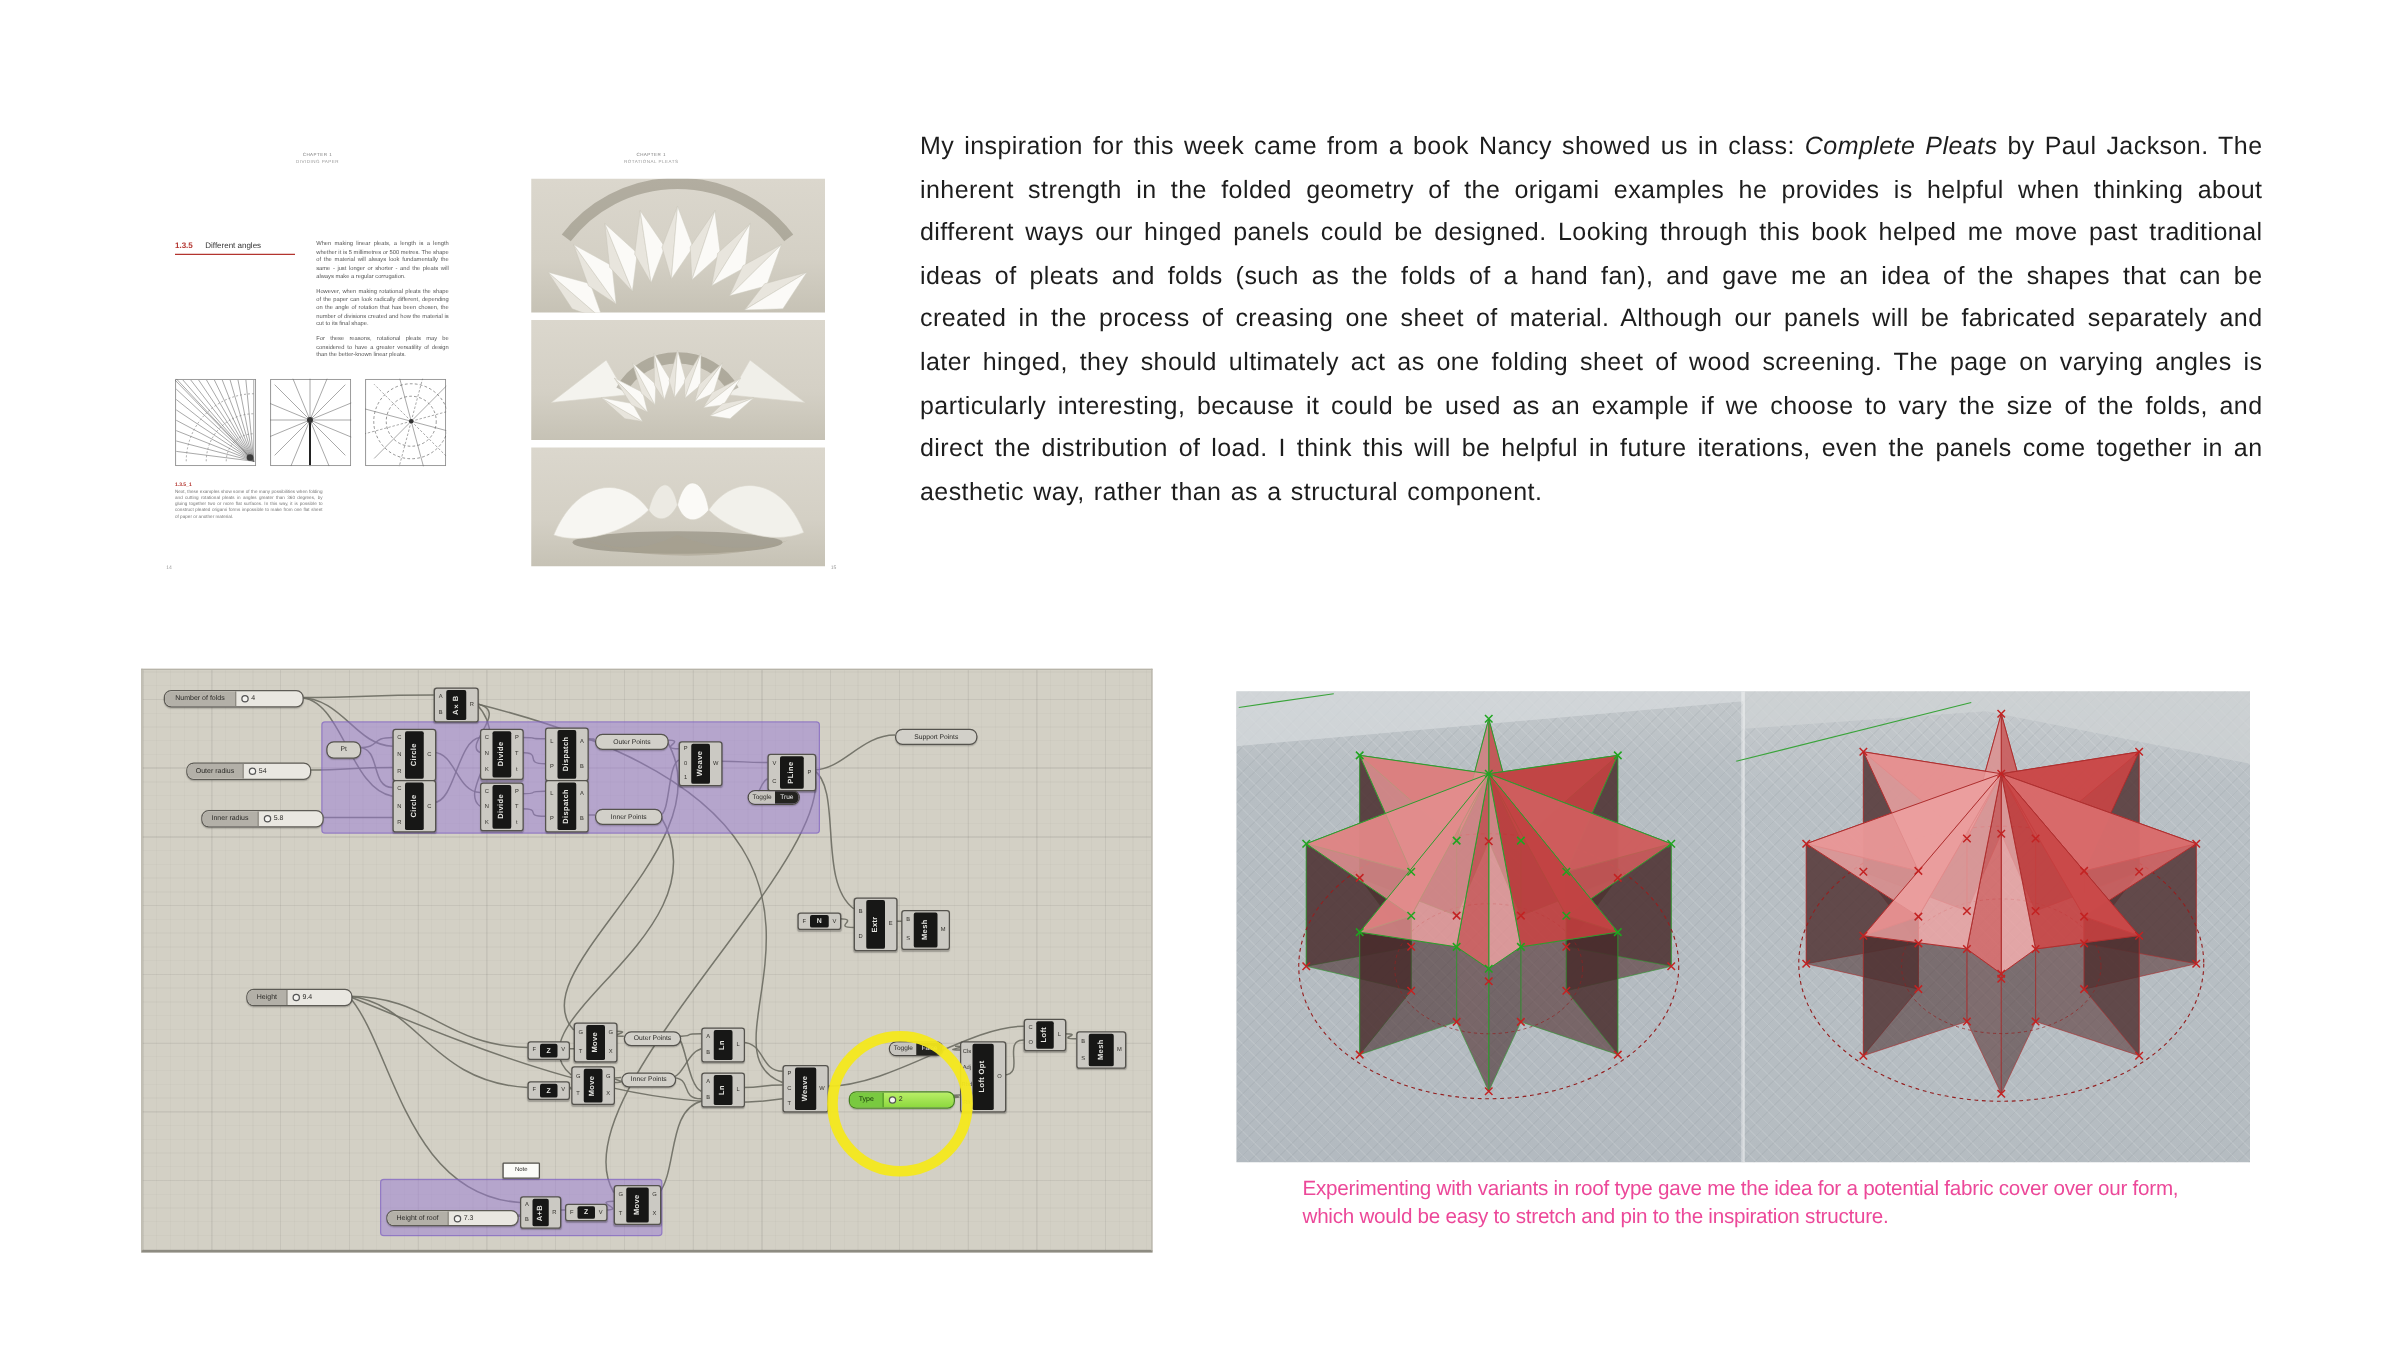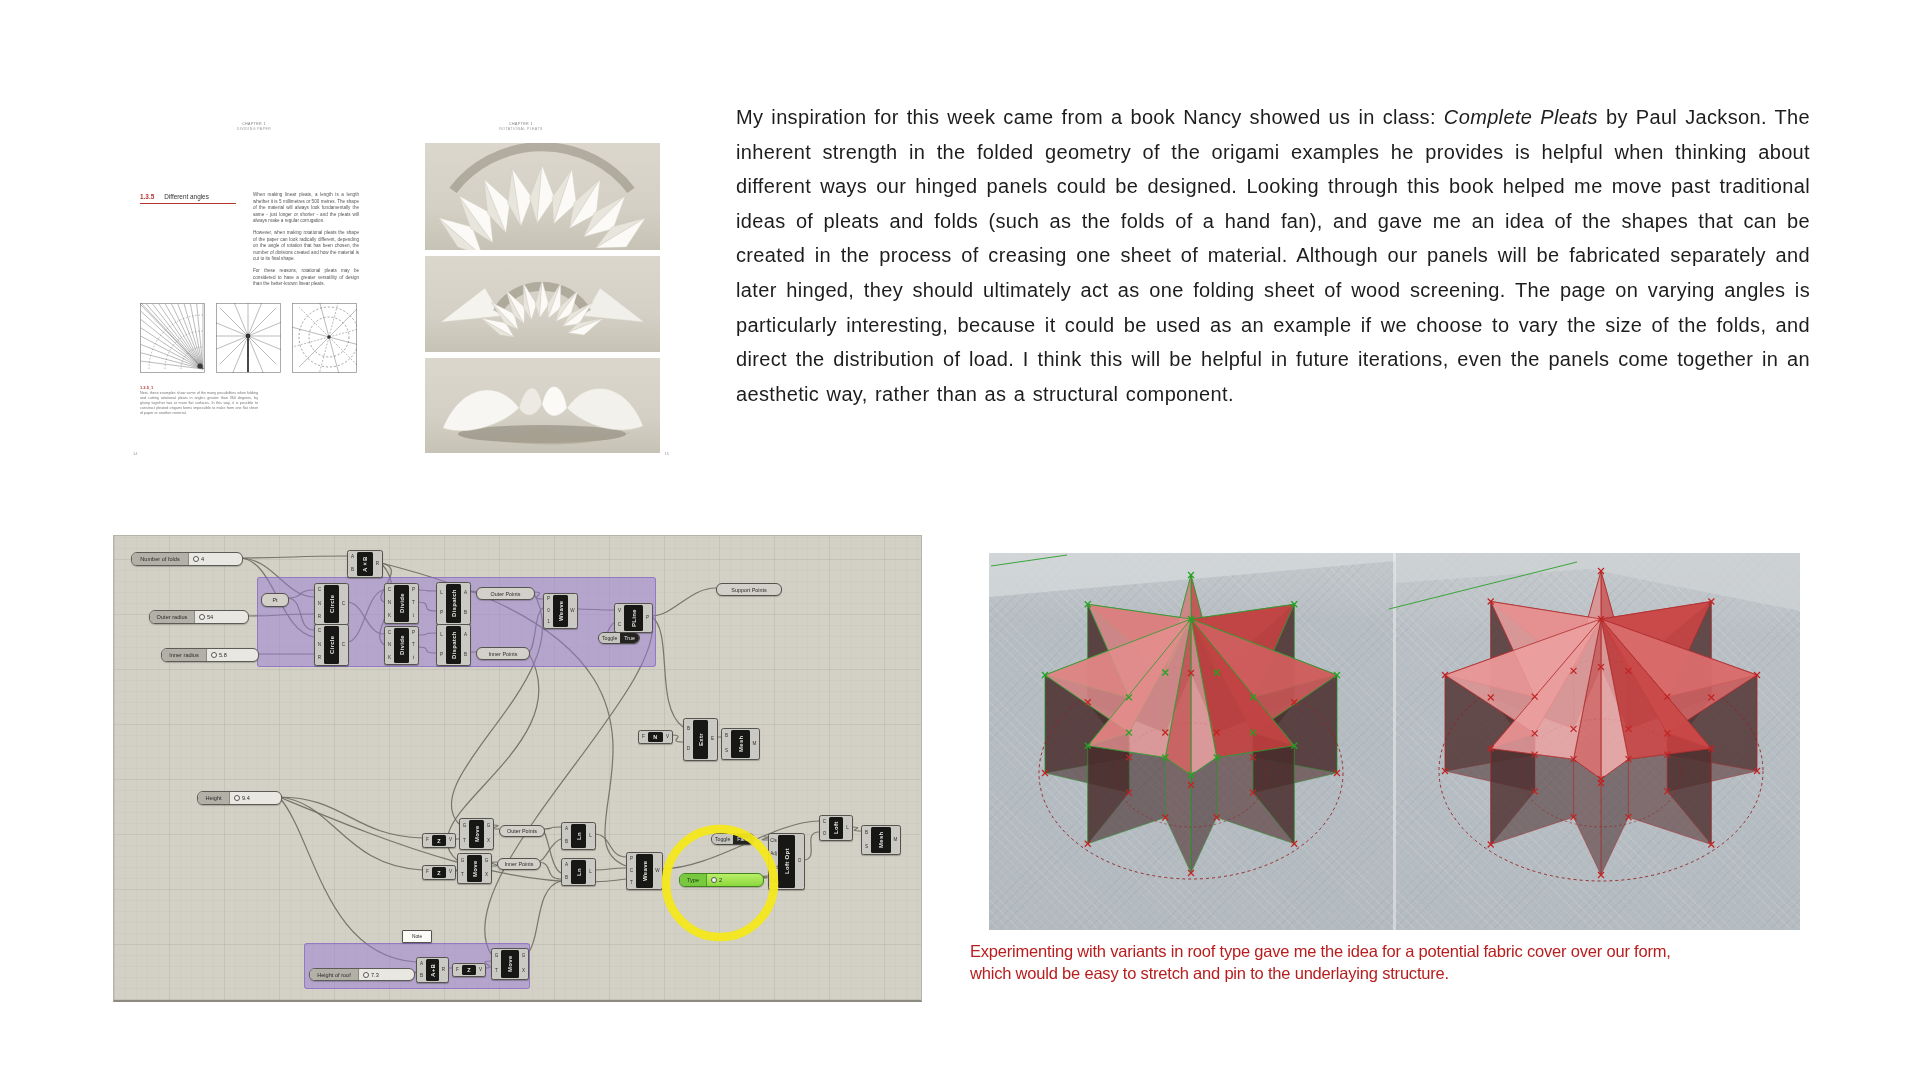--- a/index.html
+++ b/index.html
@@ -6,21 +6,21 @@
   body{width:1920px;height:1080px;background:#ffffff;position:relative;overflow:hidden;
        font-family:"Liberation Sans",sans-serif;color:#222;}
   .abs{position:absolute;}
 
   
   #journal-paragraph{left:736px;top:100px;width:1074px;font-size:20px;line-height:34.6px;
     text-align:justify;color:#1d1d1d;letter-spacing:.35px;word-spacing:1.5px;}
   #journal-paragraph .it{font-style:italic;}
 
   
-  #render-caption{left:970px;top:941px;font-size:16.5px;line-height:21.5px;color:#b91c1c;letter-spacing:-.2px;}
+  #render-caption{left:1042px;top:941px;font-size:16.5px;line-height:21.5px;color:#ec4899;letter-spacing:-.2px;}
 
   
   #book{left:131px;top:116px;width:540px;height:345px;background:#fff;}
   .bk-header{position:absolute;text-align:center;font-size:3.6px;line-height:4.6px;color:#777;letter-spacing:.4px;}
   .bk-sec{position:absolute;left:9px;top:77px;font-size:6.4px;color:#b3342e;font-weight:bold;}
   .bk-sec .t{color:#333;font-weight:normal;margin-left:10px;}
   .bk-sec-line{position:absolute;left:9px;top:87px;width:96px;border-top:.8px solid #b3342e;}
   .bk-body{position:absolute;left:122px;top:76px;width:106px;font-size:4.6px;line-height:6.6px;
     color:#555;text-align:justify;}
   .bk-body p{margin:0 0 5px 0;}
@@ -752,14 +752,14 @@
         <path d="M542.70240474699 198.6924245956541L548.70240474699 204.6924245956541M548.70240474699 198.6924245956541L542.70240474699 204.6924245956541" stroke="#c32222" stroke-width="1.2" fill="none"></path>
         <path d="M581.5386368934811 172.80160316466004L587.5386368934811 178.80160316466004M587.5386368934811 172.80160316466004L581.5386368934811 178.80160316466004" stroke="#c32222" stroke-width="1.2" fill="none"></path>
         <path d="M609 63L615 69M615 63L609 69" stroke="#c32222" stroke-width="1.2" fill="none"></path>
         <path d="M609 227L615 233M615 227L609 233" stroke="#c32222" stroke-width="1.2" fill="none"></path>
       </g>
     </svg>
 </div>
 
 <div id="render-caption" class="abs">
   <div>Experimenting with variants in roof type gave me the idea for a potential fabric cover over our form,</div>
-  <div>which would be easy to stretch and pin to the underlaying structure.</div>
+  <div>which would be easy to stretch and pin to the inspiration structure.</div>
 </div>
 
 </body></html>

